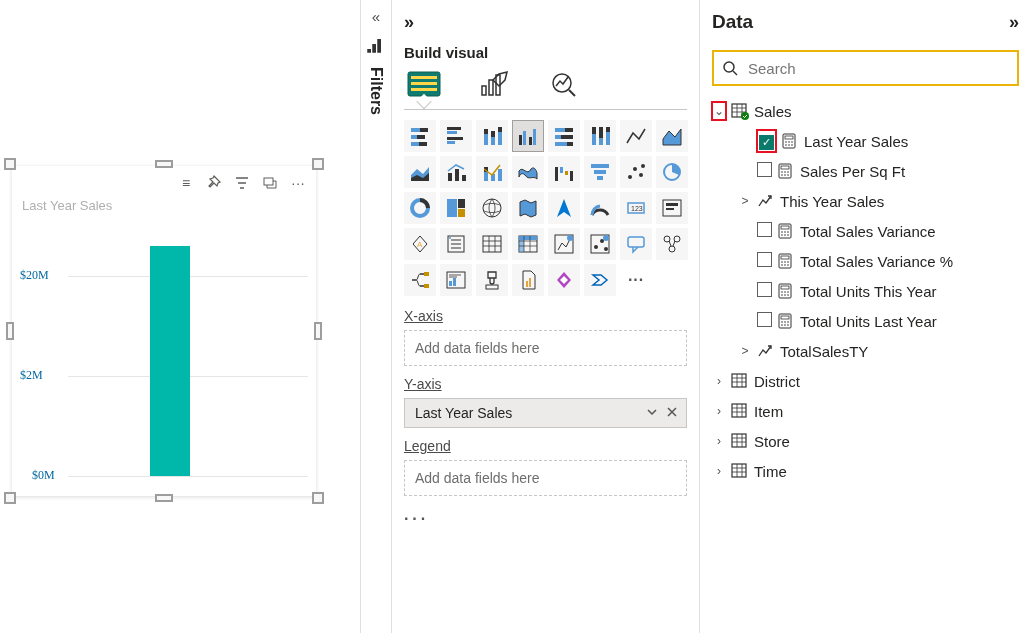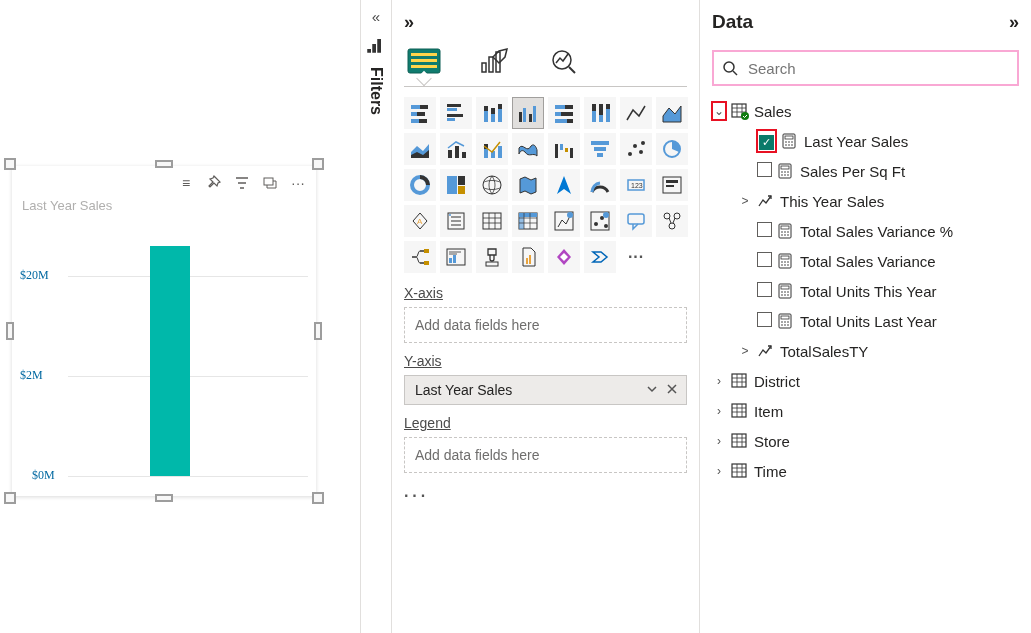--- a/index.html
+++ b/index.html
@@ -122,21 +122,21 @@
   .field-pill .pill-icons { display:flex; gap:8px; color:#555; }
   .more-dots { padding:4px 0; font-size:16px; letter-spacing:3px; font-weight:bold; color:#555; }
   
   .data-pane {
     flex:1;
     height:100%;
     padding: 0 12px;
   }
   .search-box {
     margin-top:6px;
-    border:2px solid #f9a8d4;
+    border:2px solid #eab308;
     display:flex;
     align-items:center;
     height:36px;
     padding:0 8px;
     gap:8px;
     margin-bottom:10px;
   }
   .search-box input {
     border:none; outline:none; flex:1; font-size:15px;
   }
@@ -205,20 +205,21 @@
       <rect x="5" y="7" width="3" height="7" fill="#333"></rect>
       <rect x="9" y="3" width="3" height="11" fill="#333"></rect>
     </svg>
   <span class="vlabel">Filters</span>
 </div>
 
 <div class="viz-pane">
   <div class="pane-header">
     <span class="collapse">»</span>
   </div>
+  <div class="sub">Build visual</div>
   <div class="mode-tabs">
     <div class="mode-tab active">
       <svg width="34" height="28" viewBox="0 0 34 28">
           <rect x="1" y="2" width="32" height="24" rx="2" fill="#107C6F" stroke="#0c5f55"></rect>
           <rect x="4" y="6" width="26" height="3" fill="#ffd54a"></rect>
           <rect x="4" y="12" width="26" height="3" fill="#ffd54a"></rect>
           <rect x="4" y="18" width="26" height="3" fill="#ffd54a"></rect>
         </svg>
     </div>
     <div class="mode-tab">
@@ -610,38 +611,38 @@
             <rect x="2" y="1" width="12" height="14" rx="1" fill="none" stroke="#333"></rect>
             <rect x="4" y="3" width="8" height="3" fill="none" stroke="#333" stroke-width="0.8"></rect>
             <circle cx="5" cy="9" r="0.8" fill="#333"></circle>
             <circle cx="8" cy="9" r="0.8" fill="#333"></circle>
             <circle cx="11" cy="9" r="0.8" fill="#333"></circle>
             <circle cx="5" cy="12" r="0.8" fill="#333"></circle>
             <circle cx="8" cy="12" r="0.8" fill="#333"></circle>
             <circle cx="11" cy="12" r="0.8" fill="#333"></circle>
           </svg>
         </span>
-        <span>Total Sales Variance %</span>
+        <span>Total Sales Variance</span>
       </div>
       <div class="tree-row indent-1">
         <span class="chev"></span>
         <span class=""><span class="cb"></span></span>
         <span class="ticon">
           <svg width="16" height="16" viewBox="0 0 16 16">
             <rect x="2" y="1" width="12" height="14" rx="1" fill="none" stroke="#333"></rect>
             <rect x="4" y="3" width="8" height="3" fill="none" stroke="#333" stroke-width="0.8"></rect>
             <circle cx="5" cy="9" r="0.8" fill="#333"></circle>
             <circle cx="8" cy="9" r="0.8" fill="#333"></circle>
             <circle cx="11" cy="9" r="0.8" fill="#333"></circle>
             <circle cx="5" cy="12" r="0.8" fill="#333"></circle>
             <circle cx="8" cy="12" r="0.8" fill="#333"></circle>
             <circle cx="11" cy="12" r="0.8" fill="#333"></circle>
           </svg>
         </span>
-        <span>Total Sales Variance</span>
+        <span>Total Sales Variance %</span>
       </div>
       <div class="tree-row indent-1">
         <span class="chev"></span>
         <span class=""><span class="cb"></span></span>
         <span class="ticon">
           <svg width="16" height="16" viewBox="0 0 16 16">
             <rect x="2" y="1" width="12" height="14" rx="1" fill="none" stroke="#333"></rect>
             <rect x="4" y="3" width="8" height="3" fill="none" stroke="#333" stroke-width="0.8"></rect>
             <circle cx="5" cy="9" r="0.8" fill="#333"></circle>
             <circle cx="8" cy="9" r="0.8" fill="#333"></circle>

